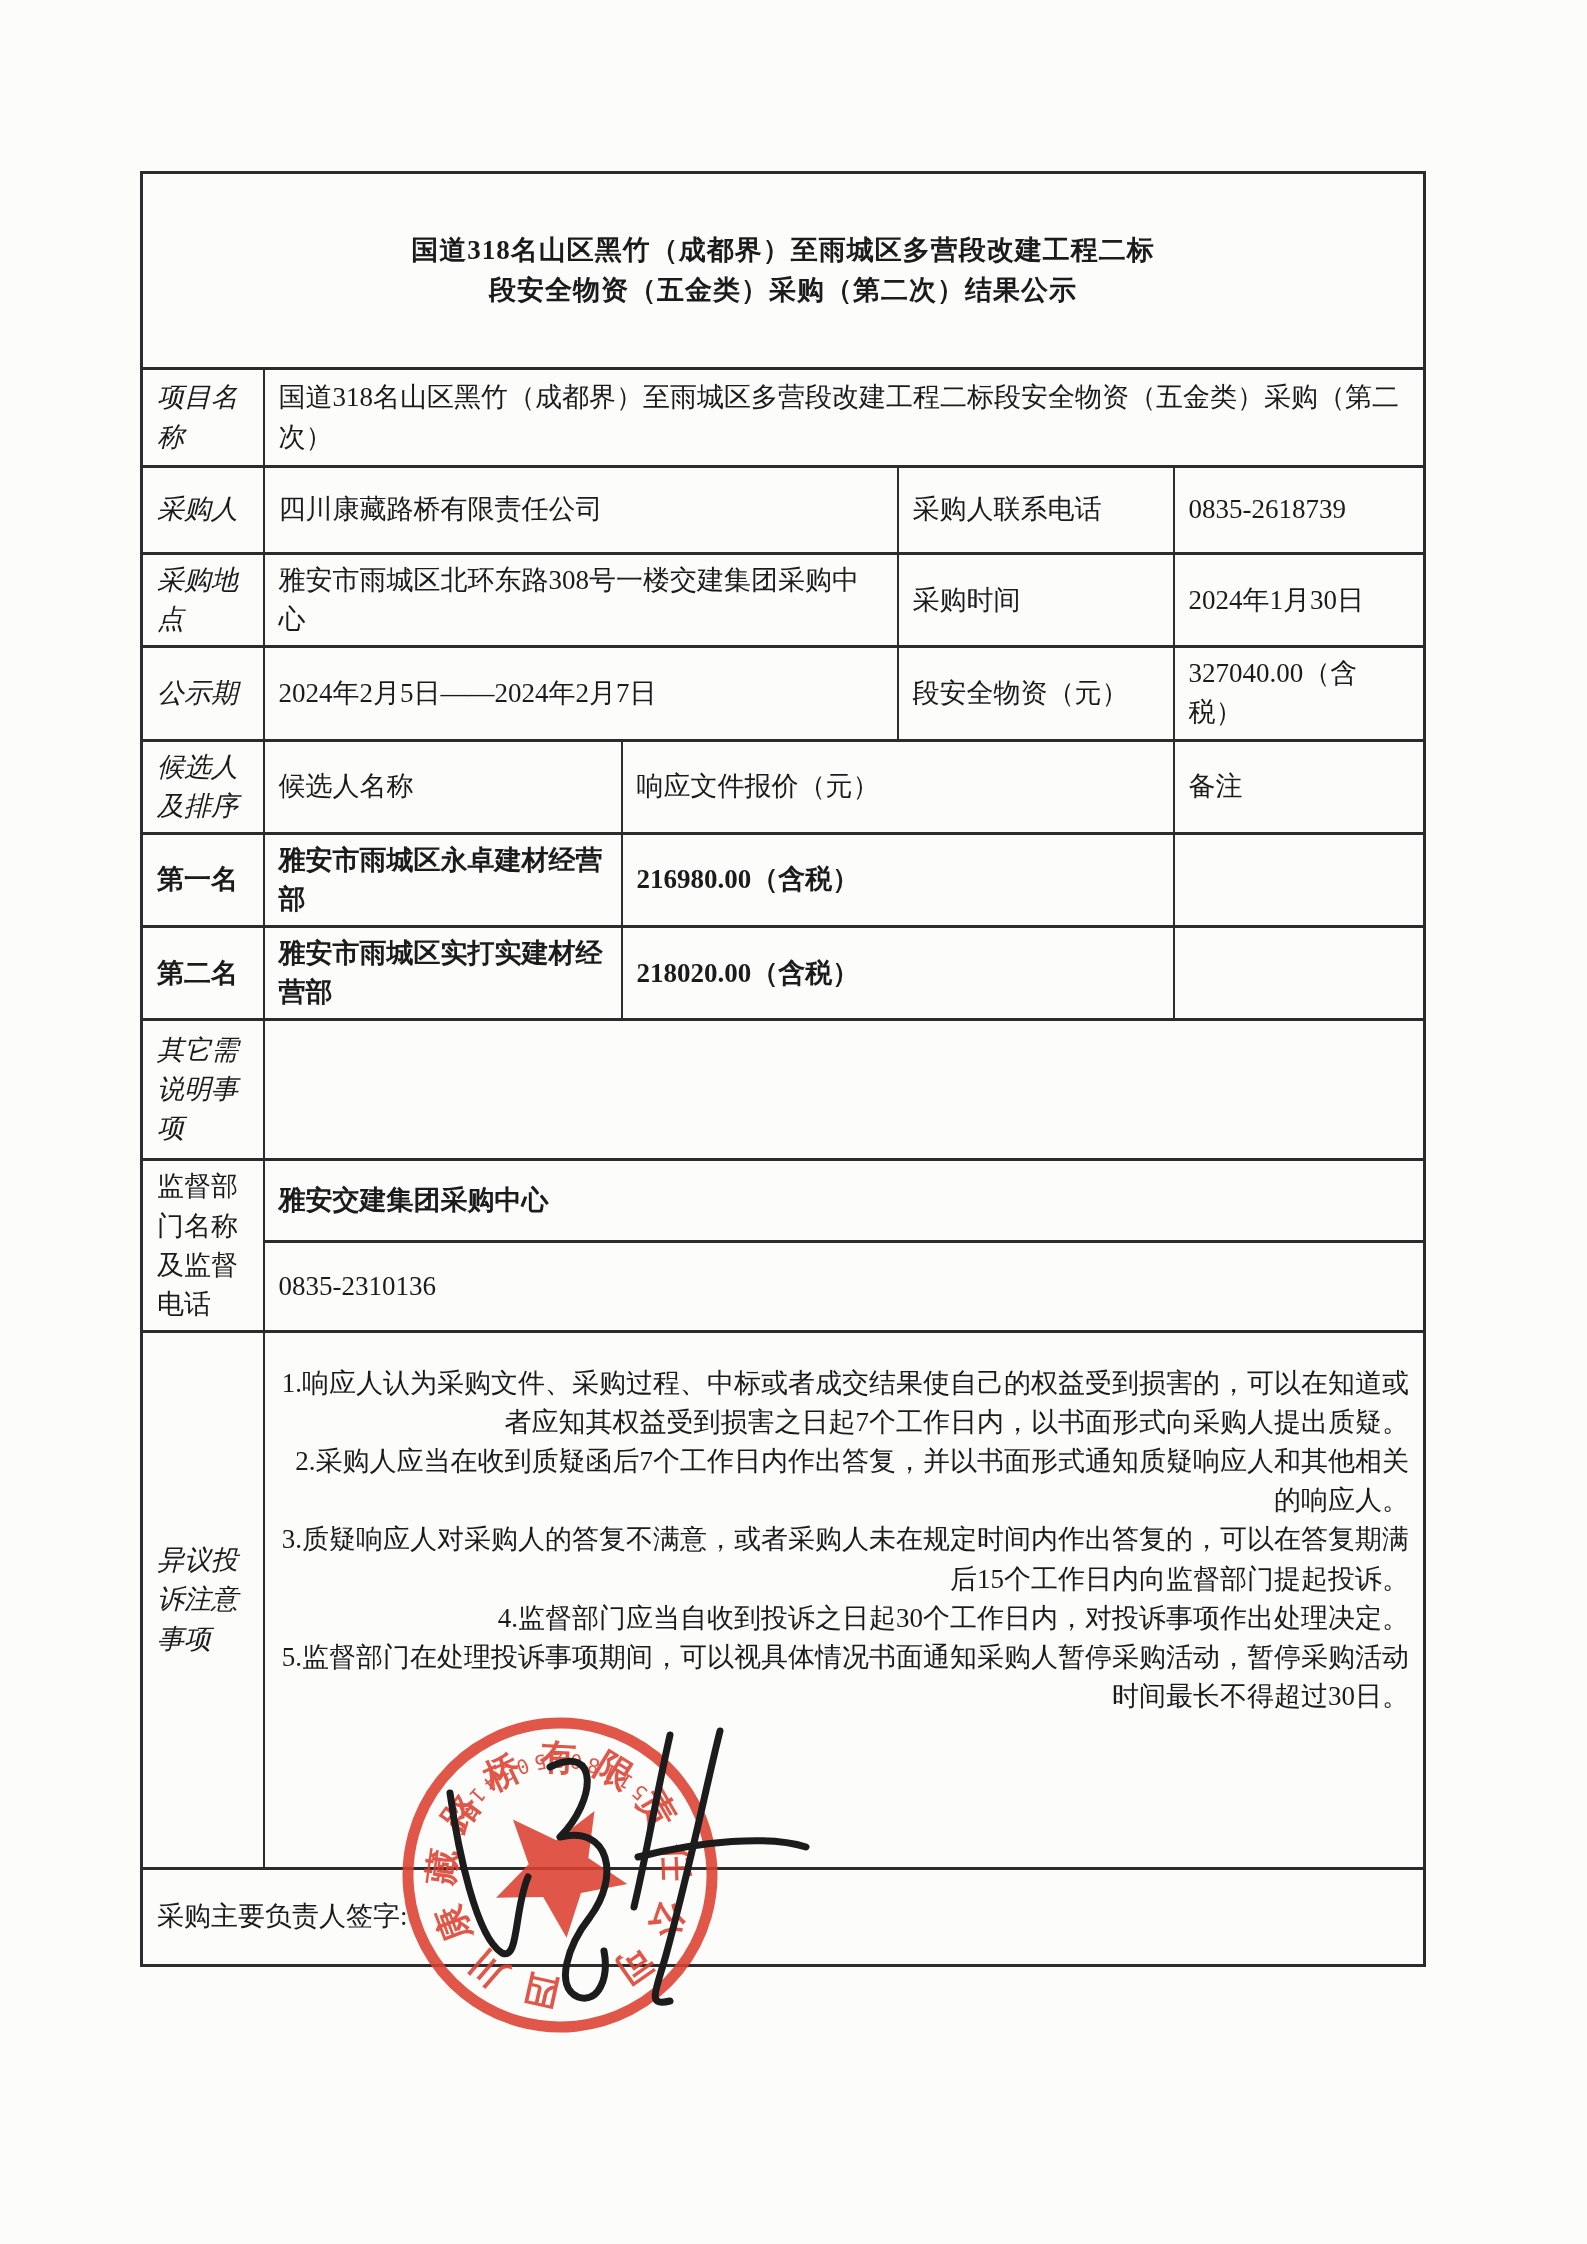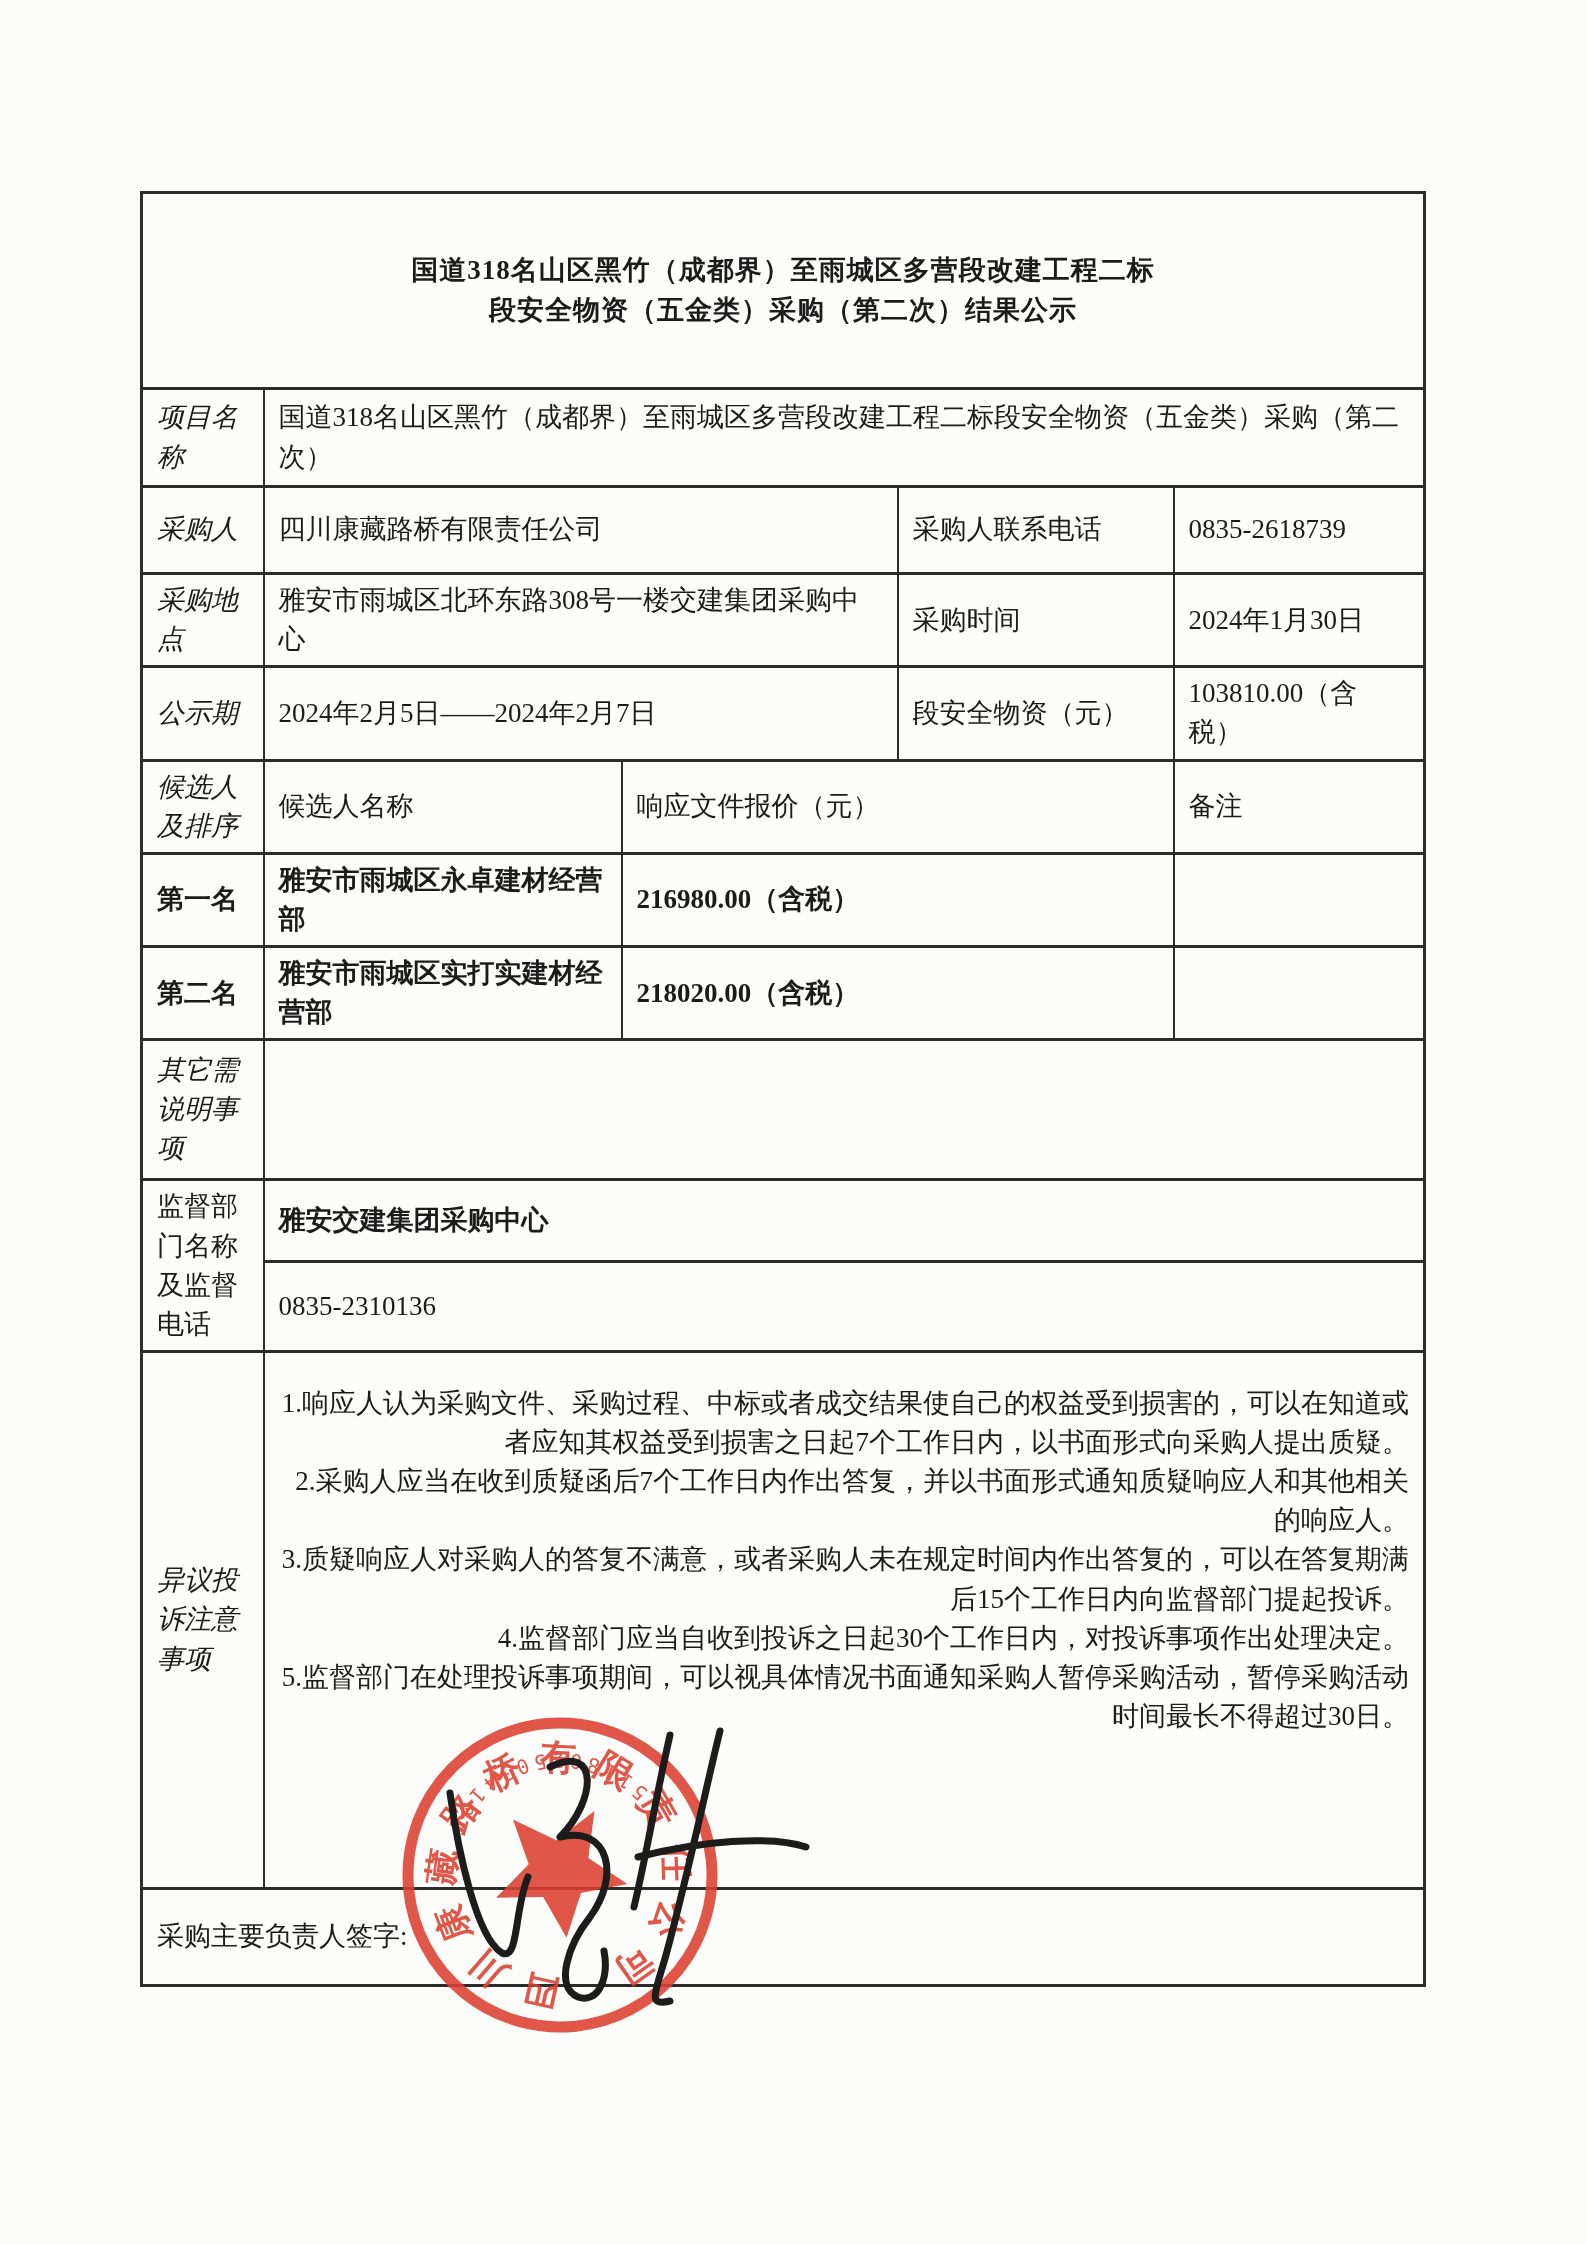--- a/index.html
+++ b/index.html
@@ -6,21 +6,21 @@
   .page {
     position:relative;
     width:1587px; height:2244px;
     margin:0 auto;
     background:#fcfcfb;
     font-family:"Liberation Serif","DejaVu Serif",serif;
     color:#1b1b1b;
     overflow:hidden;
   }
   table.doc {
-    position:absolute; left:140px; top:191px;
+    position:absolute; left:140px; top:171px;
     width:1283px;
     border-collapse:collapse;
     table-layout:fixed;
     background:transparent;
     border-radius:21px;
   }
   table.doc, table.doc td { border:2px solid #2c2c2c; }
   table.doc td {
     border-top-width:3px; border-bottom-width:3px;
     padding:6px 14px;
@@ -93,21 +93,21 @@
       <td class="lab">采购地点</td>
       <td colspan="2">雅安市雨城区北环东路308号一楼交建集团采购中心</td>
       <td class="center">采购时间</td>
       <td class="center">2024年1月30日</td>
     </tr>
 
     <tr style="height:90px">
       <td class="lab">公示期</td>
       <td colspan="2">2024年2月5日——2024年2月7日</td>
       <td class="center">段安全物资（元）</td>
-      <td class="center">103810.00（含税）</td>
+      <td class="center">327040.00（含税）</td>
     </tr>
 
     <tr style="height:80px">
       <td class="lab">候选人及排序</td>
       <td class="center">候选人名称</td>
       <td colspan="2" class="center">响应文件报价（元）</td>
       <td class="center">备注</td>
     </tr>
 
     <tr style="height:88px">

